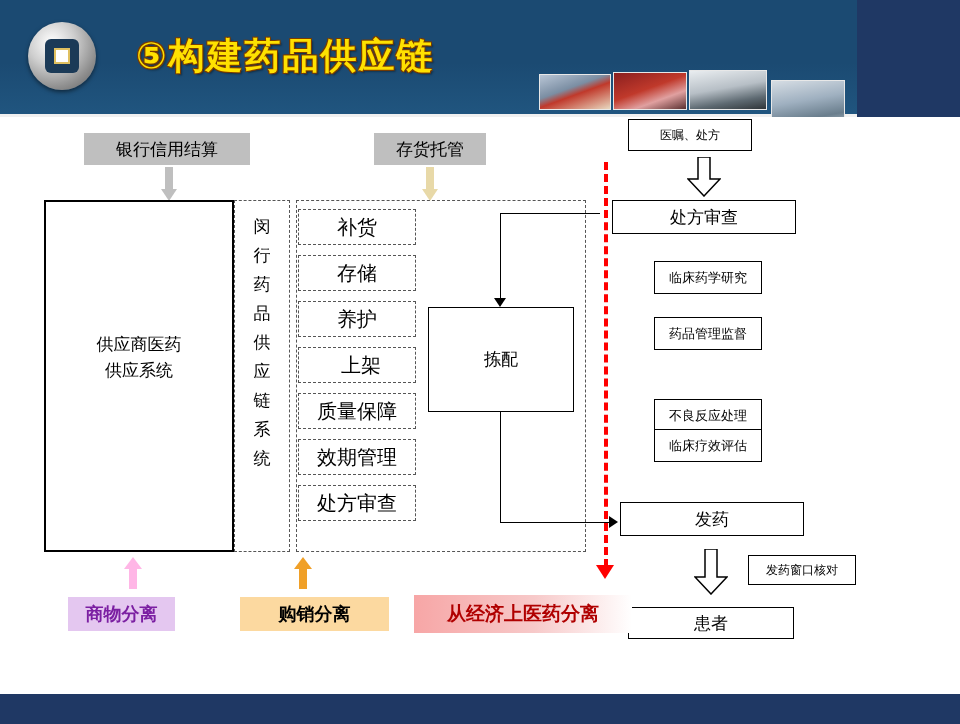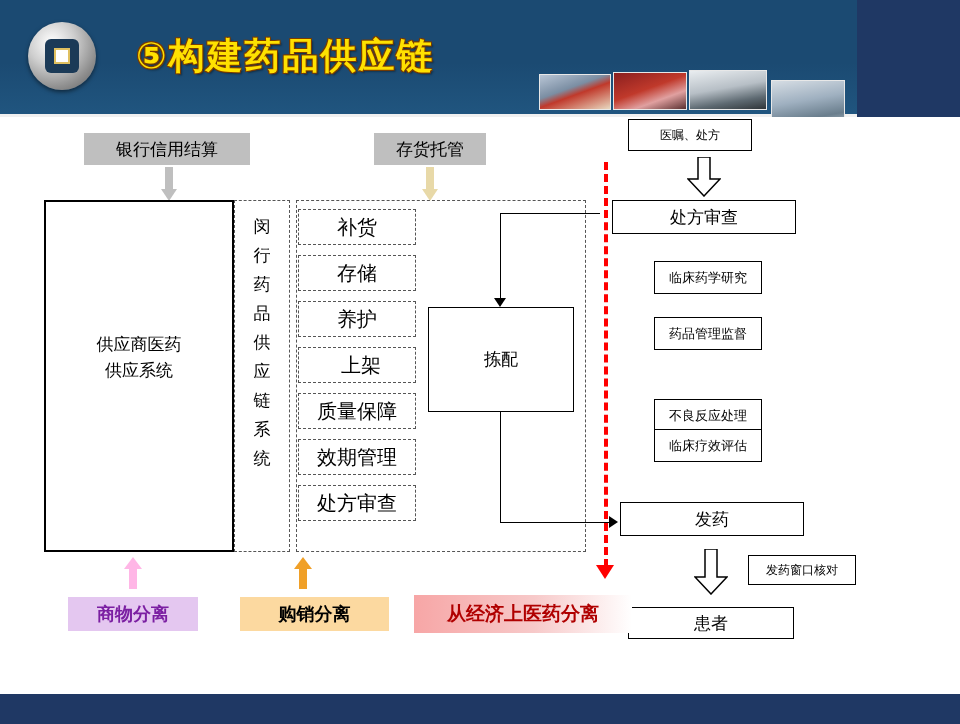--- a/index.html
+++ b/index.html
@@ -77,21 +77,21 @@
   .red-line{
     position:absolute;left:604px;top:45px;width:0;height:405px;
     border-left:4px dashed #ff0000;
   }
   .red-arrow{
     position:absolute;left:596px;top:448px;width:0;height:0;
     border-left:9px solid transparent;border-right:9px solid transparent;border-top:14px solid #ff0000;
   }
   
   .btm{position:absolute;height:34px;display:flex;align-items:center;justify-content:center;font-size:18px;font-weight:bold;}
-  .btm1{left:68px;top:480px;width:130px;background:#e4c7f0;color:#7b1fa2;}
+  .btm1{left:68px;top:480px;width:107px;background:#e4c7f0;color:#7b1fa2;}
   .btm2{left:240px;top:480px;width:149px;background:#fcd9a0;color:#000000;font-family:Liberation Mono, monospace;}
   .btm3{left:414px;top:478px;width:218px;height:38px;background:linear-gradient(to right,#f7a6a6 0%,#f7c9c9 55%,#ffffff 100%);color:#b00000;font-size:19px;}
   
   .gray-arrow{position:absolute;left:161px;top:50px;}
   .gray-arrow .s{position:absolute;left:4px;top:0;width:8px;height:22px;background:#bfbfbf;}
   .gray-arrow .h{position:absolute;left:0;top:22px;border-left:8px solid transparent;border-right:8px solid transparent;border-top:12px solid #bfbfbf;}
   .tan-arrow{position:absolute;left:422px;top:50px;}
   .tan-arrow .s{position:absolute;left:4px;top:0;width:8px;height:22px;background:#e8d9a8;}
   .tan-arrow .h{position:absolute;left:0;top:22px;border-left:8px solid transparent;border-right:8px solid transparent;border-top:12px solid #e8d9a8;}
   

